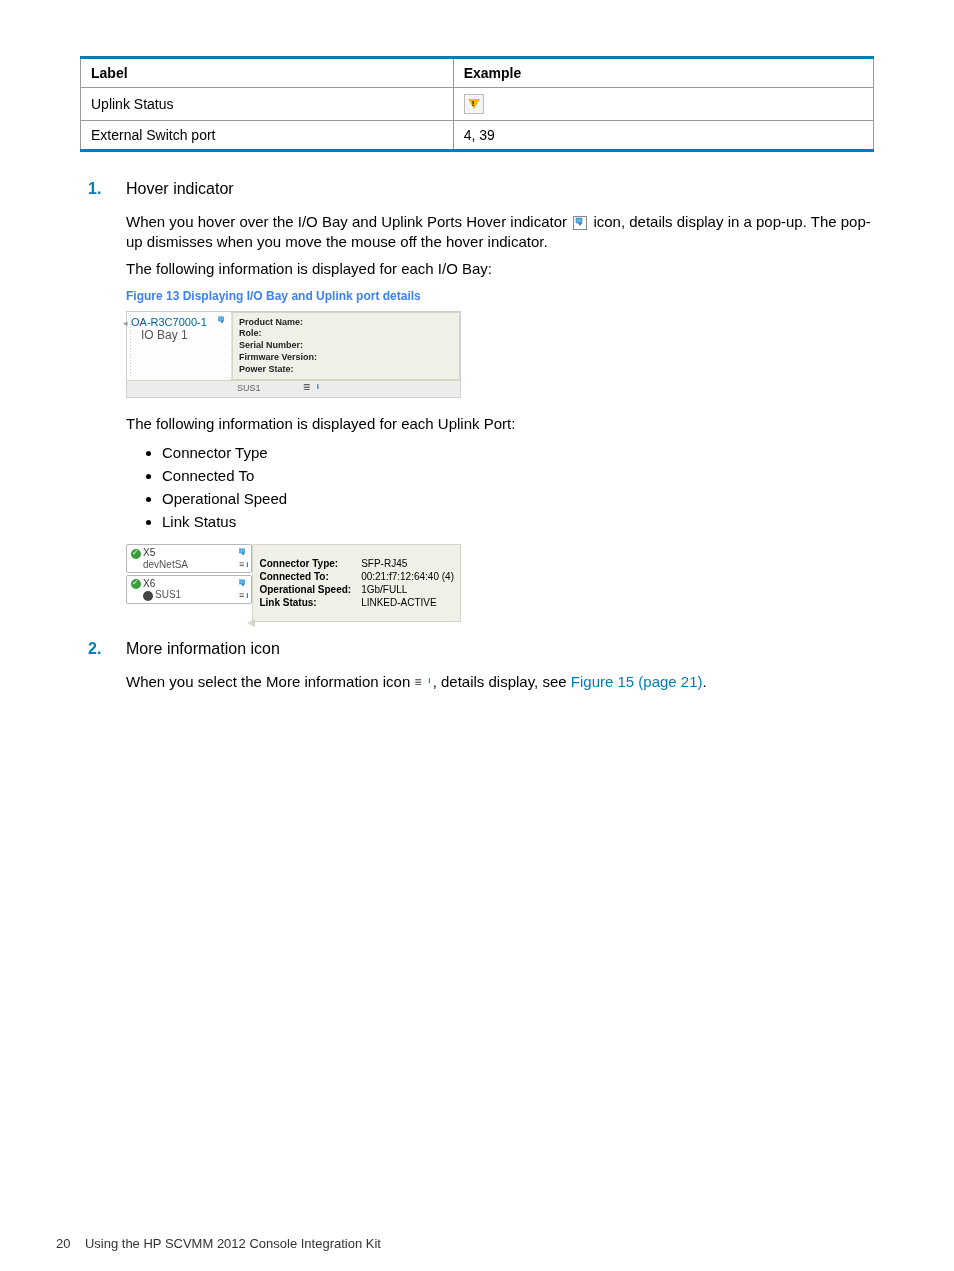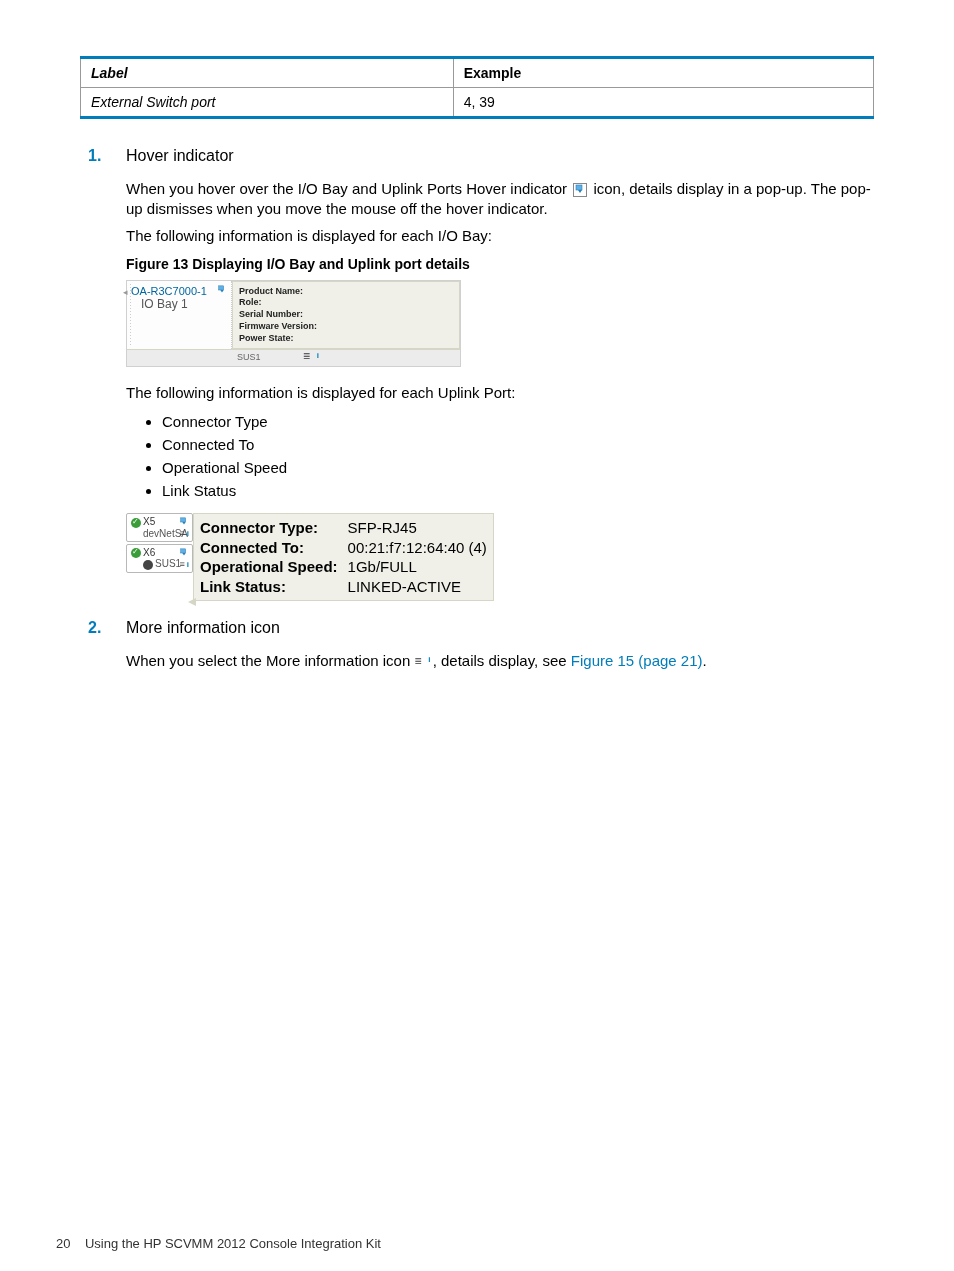--- a/index.html
+++ b/index.html
@@ -28,21 +28,21 @@
     font-size: 14px;
     font-weight: normal;
   }
   table.spec tr:first-child th {
     border-top: 3px solid #007dba;
     font-weight: bold;
   }
   table.spec tr:last-child td {
     border-bottom: 3px solid #007dba;
   }
-  table.spec th:first-child, table.spec td:first-child { width: 47%; font-style: italic; }
+  table.spec th:first-child, table.spec td:first-child { width: 47%; }
 
   
   ol.numlist {
     list-style: none;
     margin-left: 8px;
   }
   ol.numlist > li {
     position: relative;
     padding-left: 38px;
     margin-bottom: 18px;
@@ -59,24 +59,24 @@
     font-size: 16px;
   }
   .paras { margin-top: 14px; }
   .paras p { margin-bottom: 6px; line-height: 1.35; }
   ul.bullets {
     margin: 10px 0 14px 36px;
     list-style: disc;
   }
   ul.bullets li { margin-bottom: 6px; font-size: 15px; }
   .fig-caption {
-    color: #000000;
+    color: #3b82f6;
     font-weight: bold;
     margin: 10px 0 8px 0;
-    font-size: 14px;
+    font-size: 12px;
   }
   .inline-icon {
     display: inline-block;
     vertical-align: middle;
     margin: 0 2px;
   }
   .hover-ind-inline {
     width: 14px; height: 14px;
     border: 1px solid #888;
     background: #fff;
@@ -193,22 +193,22 @@
     position:absolute; right:3px; top:3px; font-size:9px; color:#444;
   }
   .dark-circle {
     display:inline-block; width:10px; height:10px; border-radius:50%;
     background:#444; margin-right:2px; vertical-align:middle;
   }
   .fig14-right {
     flex:1;
     background:#f0f0e8;
     border:1px solid #d6d6c6;
-    font-size:15px;
-    padding:4px 6px;
+    font-size:10px;
+    padding:12px 6px;
     display:flex;
     position:relative;
   }
   .fig14-right .pointer {
     position:absolute; left:-6px; bottom:-6px;
     width:0;height:0;
     border-right:8px solid #d6d6c6;
     border-top:4px solid transparent;
     border-bottom:4px solid transparent;
   }
@@ -246,20 +246,28 @@
 </head>
 <body>
 
 <div class="page">
 
   <table class="spec">
     <tbody>
         <tr>
       <th>Label</th>
       <th>Example</th>
+    </tr>
+    <tr>
+      <td>Uplink Status</td>
+      <td>
+        <span class="status-cell-icon">
+          <span class="status-triangle"><span class="excl">!</span></span>
+        </span>
+      </td>
     </tr>
     <tr>
       <td>External Switch port</td>
       <td>4, 39</td>
     </tr>
   </tbody>
     </table>
 
   <ol class="numlist">
     <li>

